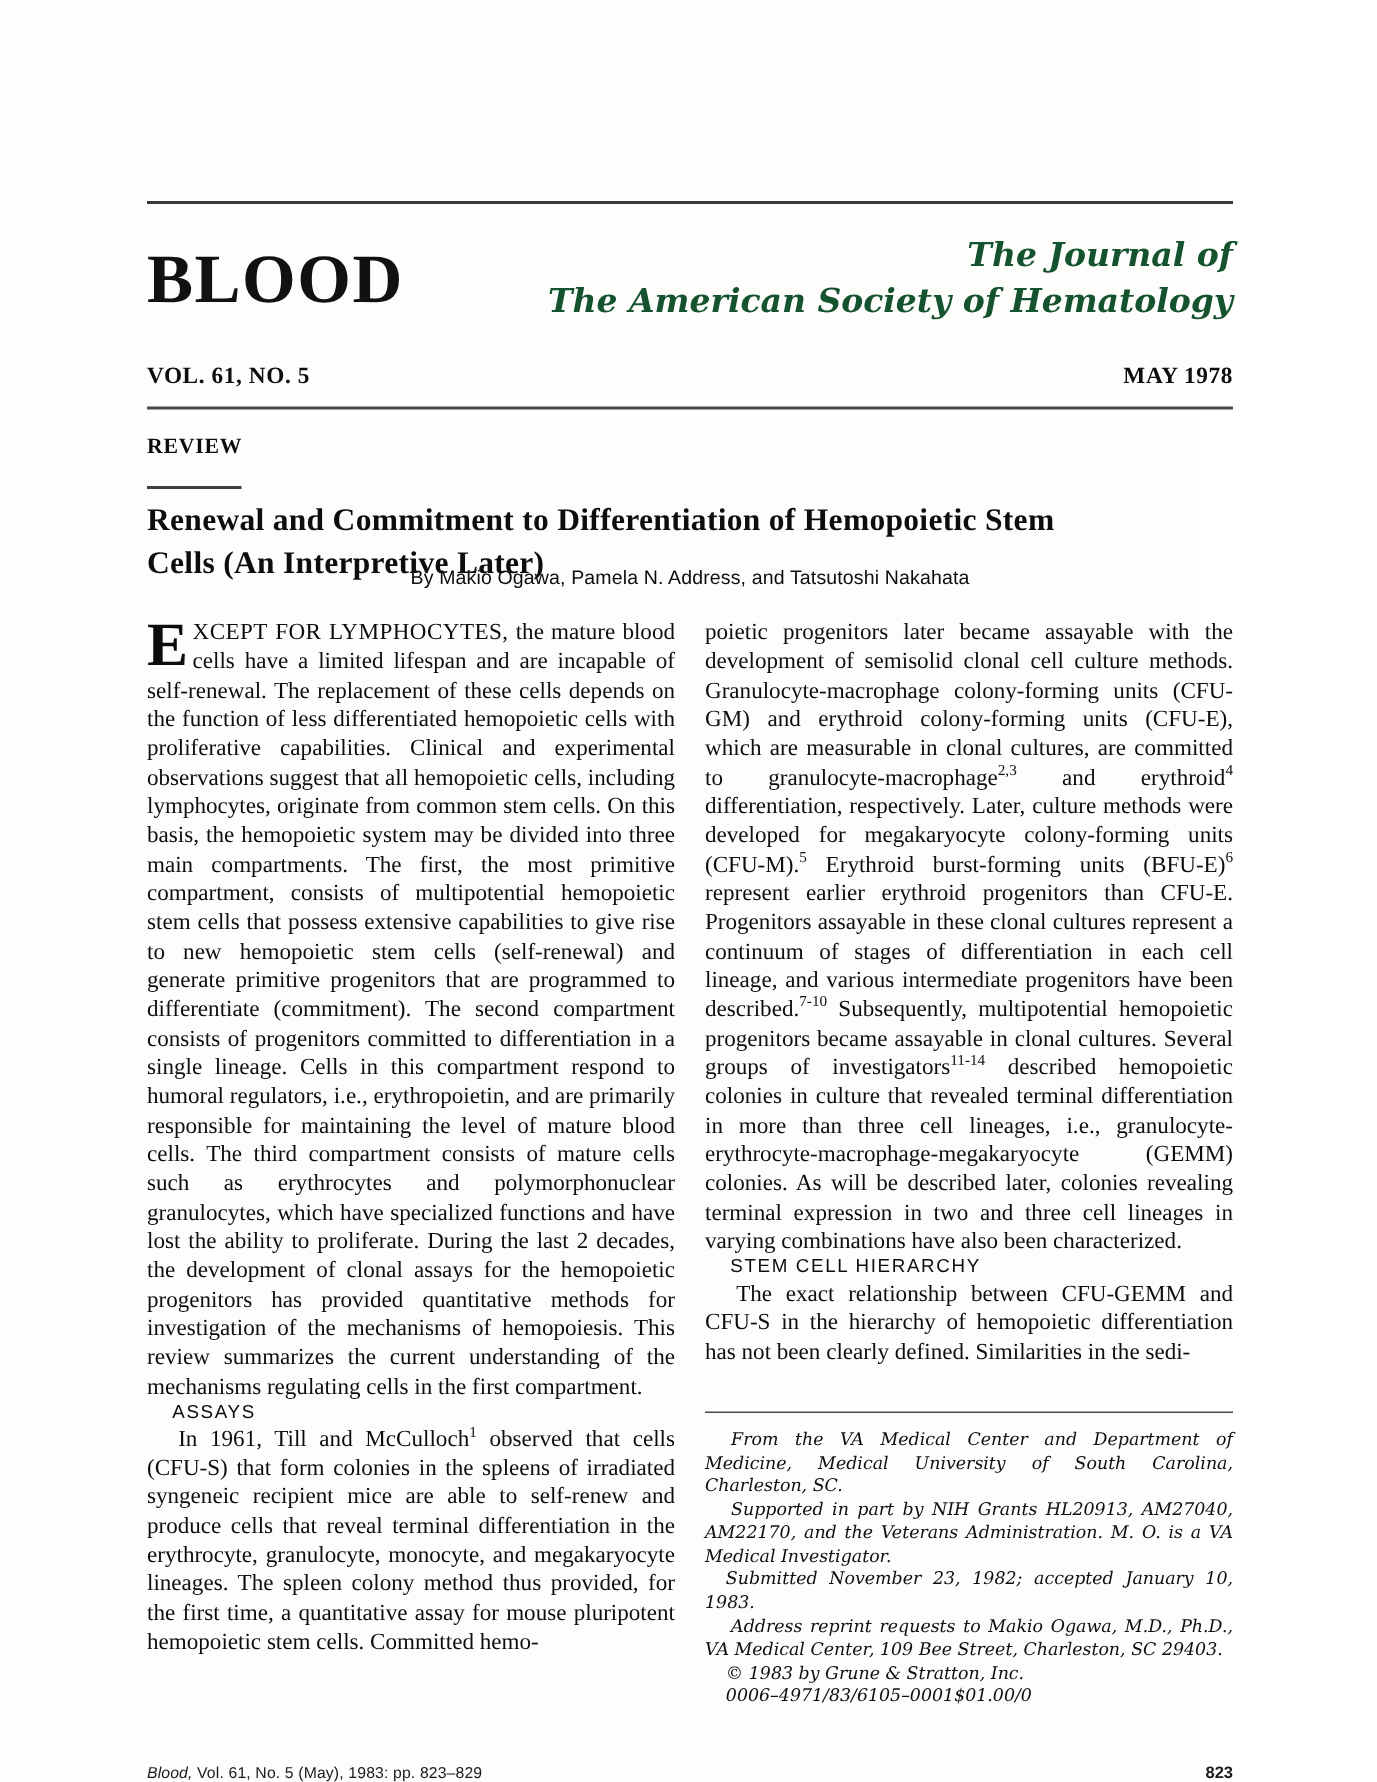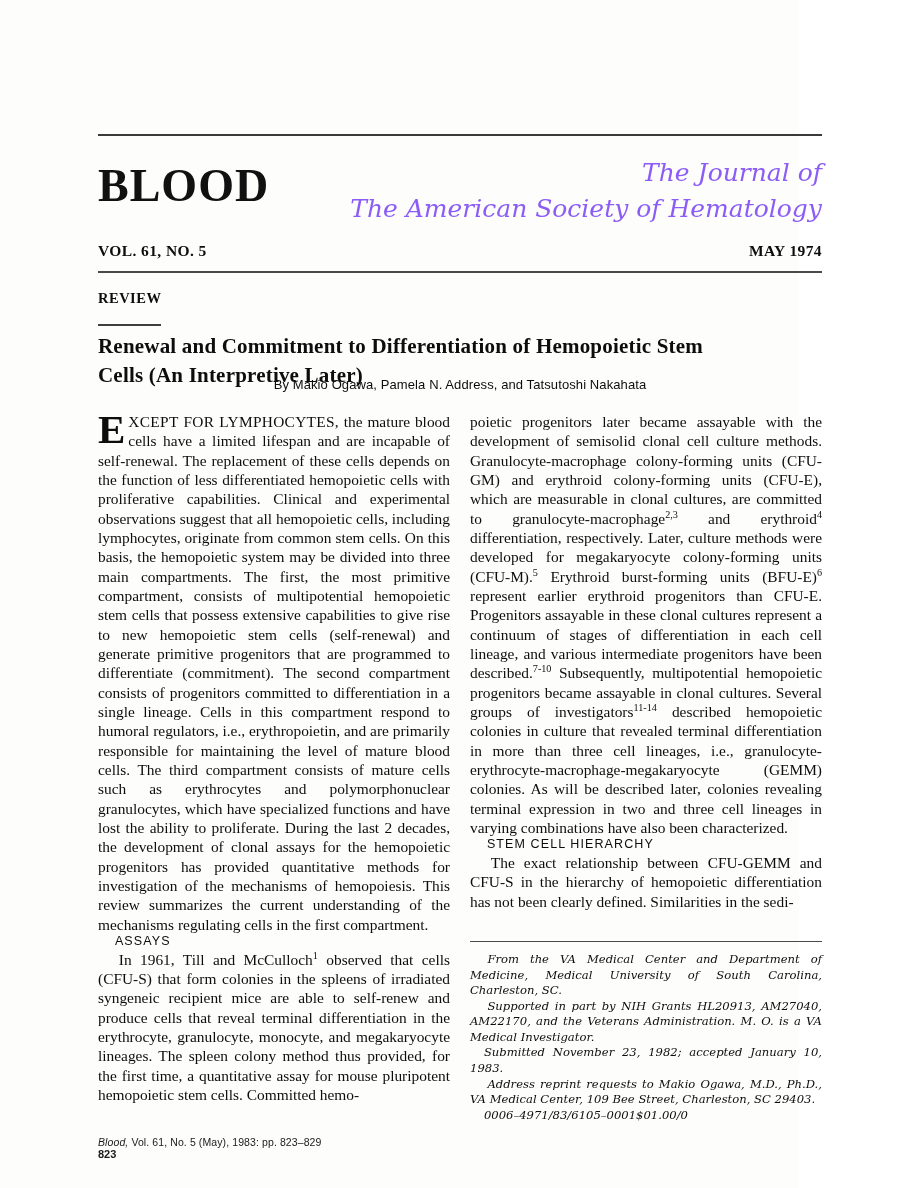--- a/index.html
+++ b/index.html
@@ -58,23 +58,24 @@
     line-height: 1;
     color: #111;
   }
   .journal-lines {
     position: absolute;
     right: 0;
     top: 0;
     text-align: right;
     font-family: "DejaVu Serif", serif;
     font-style: italic;
-    font-size: 25px;
+    font-size: 22px;
     line-height: 1.42;
-    color: #8b5cf6;
+    color: #14532d;
+    font-weight: bold;
   }
 
   .volbar {
     position: absolute;
     left: 98px;
     top: 242px;
     width: 724px;
     display: flex;
     justify-content: space-between;
     align-items: center;
@@ -195,29 +196,28 @@
   .footnote p {
     margin: 0;
     text-indent: 1.5em;
   }
   .footnote p.tight { text-indent: 1.2em; }
 
   
   .footer {
     position: absolute;
     left: 98px;
-    top: 1136px;
+    top: 1176px;
     width: 724px;
     display: flex;
     justify-content: space-between;
     align-items: baseline;
     font-family: "Liberation Sans", sans-serif;
     font-size: 10.5px;
     color: #1a1a1a;
-    flex-direction: column;
   }
   .footer-left { letter-spacing: 0.1px; }
   .footer-left .ital { font-style: italic; }
   .footer-page { font-weight: bold; font-size: 11px; }
 </style>
 </head>
 <body>
 
 <div class="page">
 
@@ -226,21 +226,21 @@
   <div class="masthead">
     <div class="brand">BLOOD</div>
     <div class="journal-lines">
       <div>The Journal of</div>
       <div>The American Society of Hematology</div>
     </div>
   </div>
 
   <div class="volbar">
     <span>VOL. 61, NO. 5</span>
-    <span>MAY 1974</span>
+    <span>MAY 1978</span>
   </div>
 
   <div class="rule-vol"></div>
 
   <div class="review-tag">REVIEW</div>
 
   <h1 class="title">
     <span>Renewal and Commitment to Differentiation of Hemopoietic Stem</span><br>
     <span>Cells (An Interpretive Later)</span>
   </h1>
@@ -267,20 +267,21 @@
 
   </div>
 
   <div class="fn-rule"></div>
 
   <div class="footnote">
     <p>From the VA Medical Center and Department of Medicine, Medical University of South Carolina, Charleston, SC.</p>
     <p>Supported in part by NIH Grants HL20913, AM27040, AM22170, and the Veterans Administration. M. O. is a VA Medical Investigator.</p>
     <p class="tight">Submitted November 23, 1982; accepted January 10, 1983.</p>
     <p>Address reprint requests to Makio Ogawa, M.D., Ph.D., VA Medical Center, 109 Bee Street, Charleston, SC 29403.</p>
+    <p class="tight">© 1983 by Grune &amp; Stratton, Inc.</p>
     <p class="tight">0006–4971/83/6105–0001$01.00/0</p>
   </div>
 
   <div class="footer">
     <span class="footer-left"><span class="ital">Blood,</span><span> Vol. 61, No. 5 (May), 1983: pp. 823–829</span></span>
     <span class="footer-page">823</span>
   </div>
 
 </div>
 

